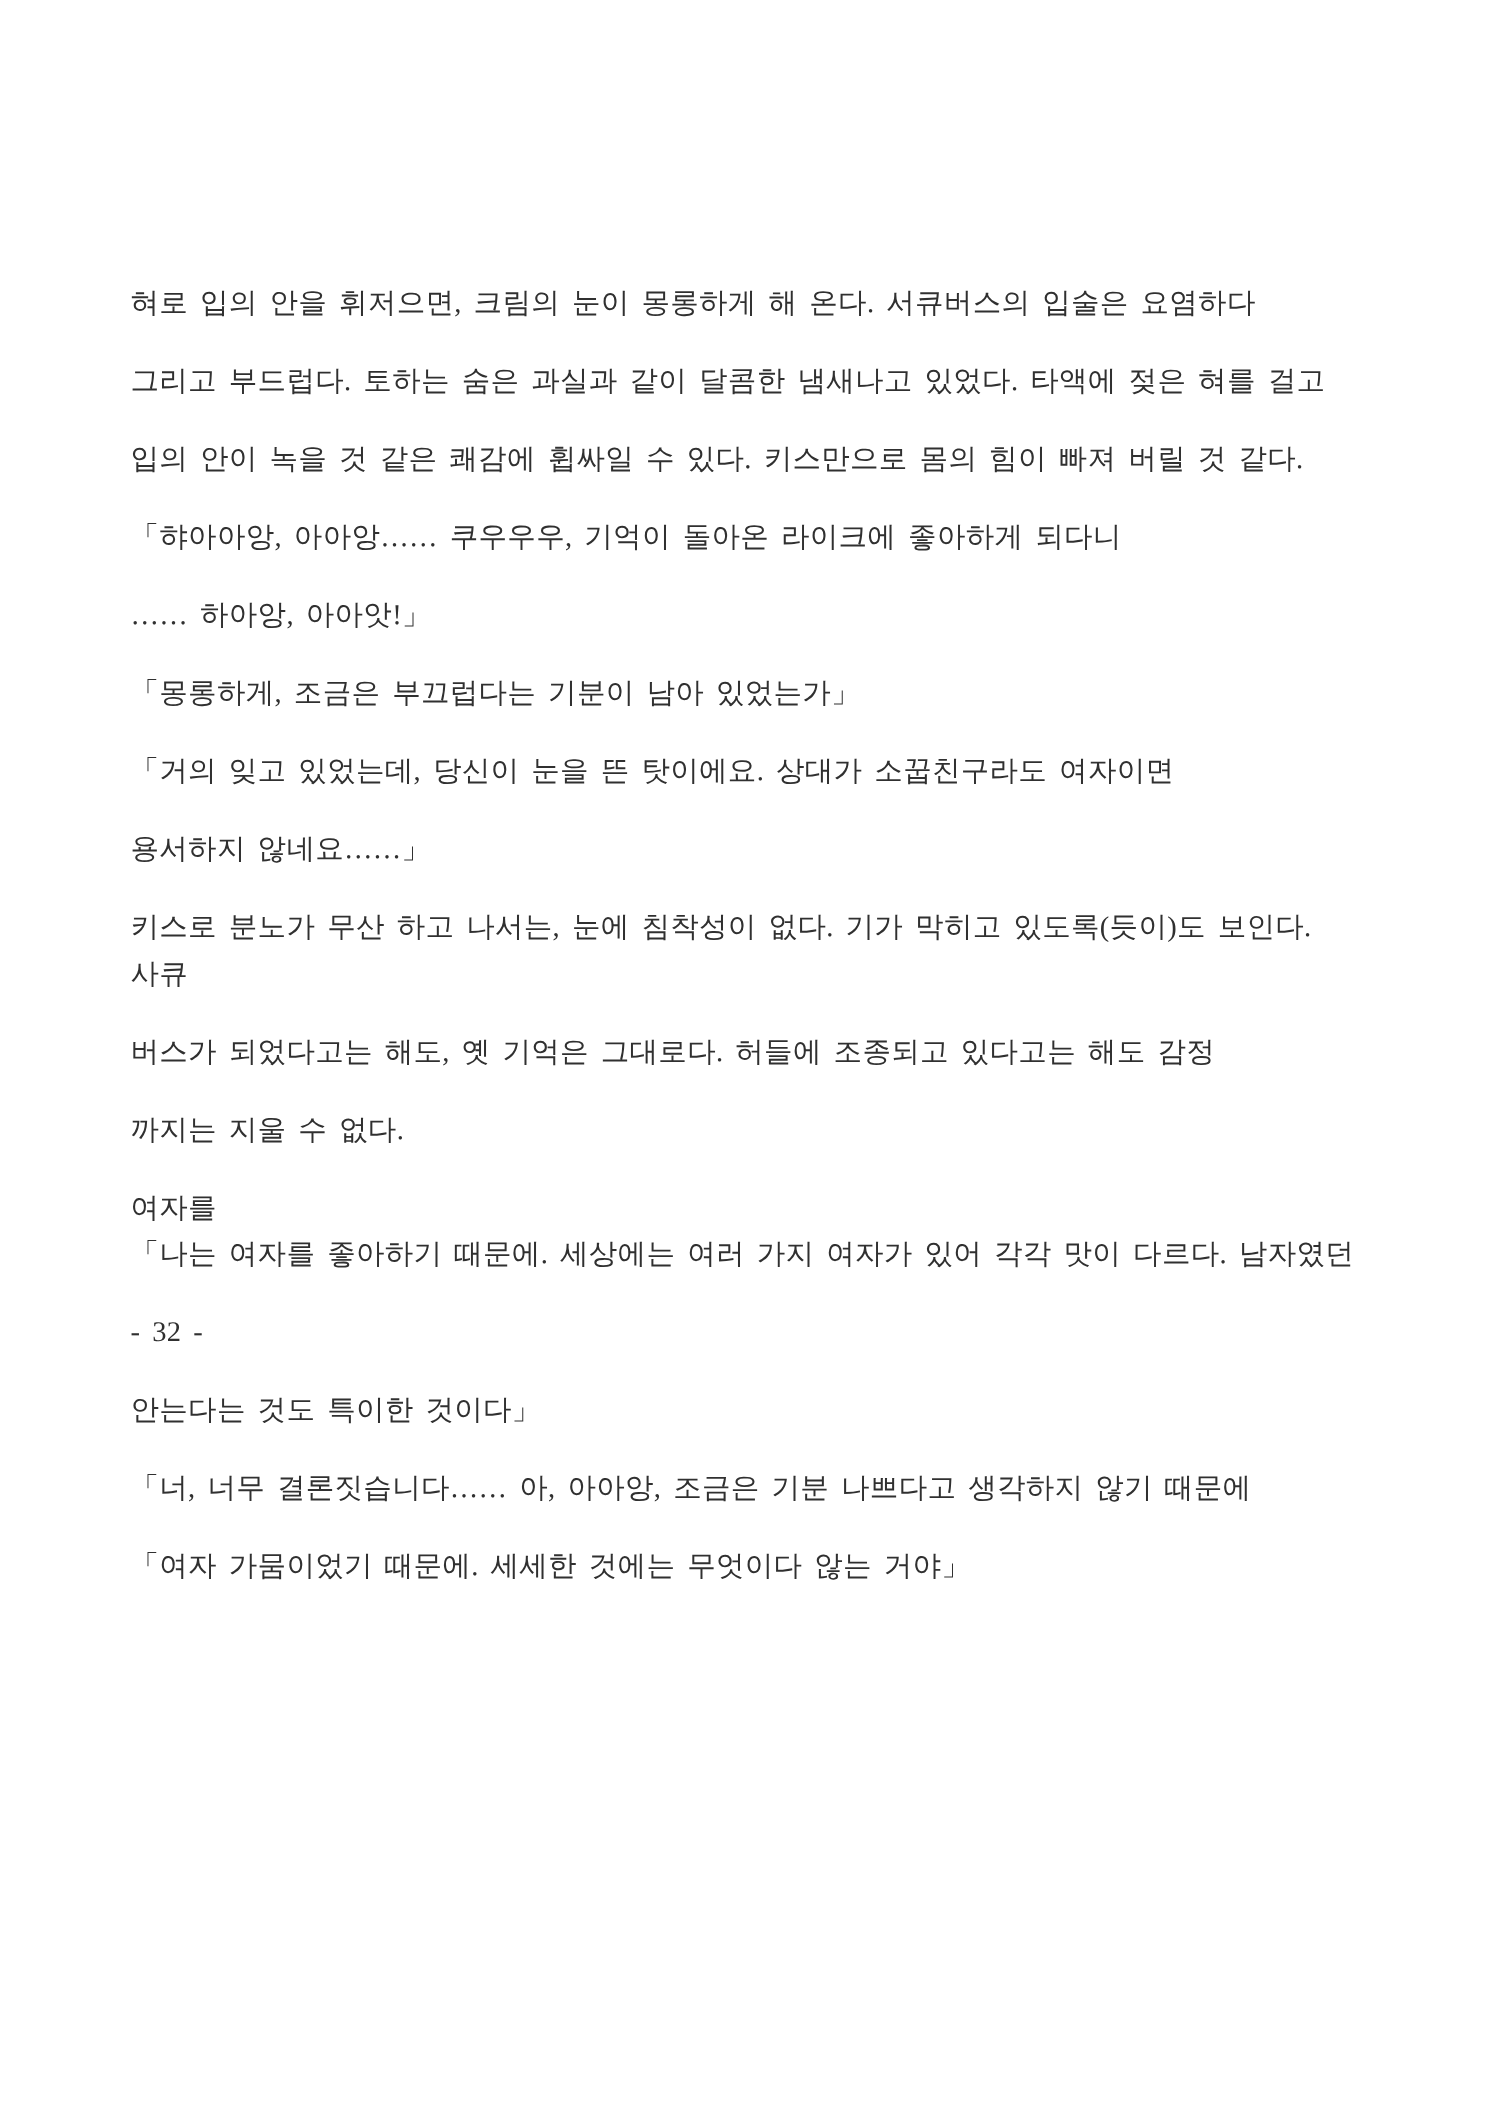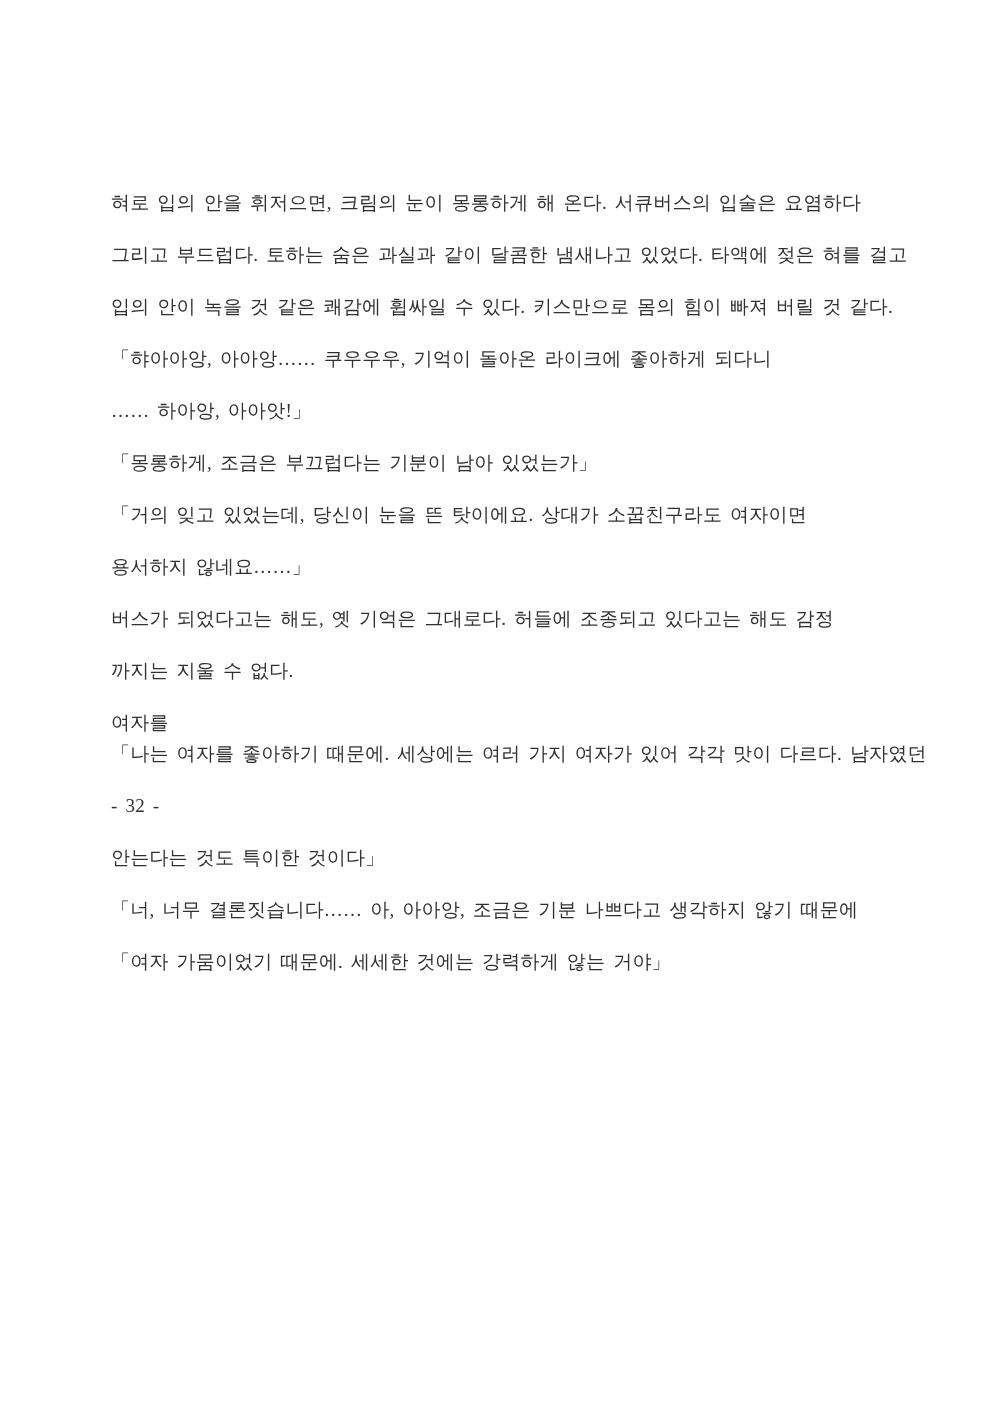--- a/index.html
+++ b/index.html
@@ -6,21 +6,21 @@
     margin: 0;
     padding: 0;
     background: #ffffff;
   }
   .page {
     position: relative;
     width: 992px;
     height: 1403px;
     box-sizing: border-box;
     background: #ffffff;
-    padding: 187px 137px 0 111px;
+    padding: 187px 137px 0 87px;
     overflow: hidden;
   }
   .text-block {
     width: 718px;
   }
   .para {
     margin: 0 0 21px 0;
     font-family: "Liberation Serif", "DejaVu Serif", serif;
     font-size: 19px;
     line-height: 31px;
@@ -59,20 +59,22 @@
       <p class="para">
         <span class="line">「몽롱하게, 조금은 부끄럽다는 기분이 남아 있었는가」</span>
       </p>
       <p class="para">
         <span class="line">「거의 잊고 있었는데, 당신이 눈을 뜬 탓이에요. 상대가 소꿉친구라도 여자이면</span>
       </p>
       <p class="para">
         <span class="line">용서하지 않네요……」</span>
       </p>
       <p class="para">
+        <span class="line">키스로 분노가 무산 하고 나서는, 눈에 침착성이 없다. 기가 막히고 있도록(듯이)도 보인다.</span>
+        <span class="line">사큐</span>
       </p>
       <p class="para">
         <span class="line">버스가 되었다고는 해도, 옛 기억은 그대로다. 허들에 조종되고 있다고는 해도 감정</span>
       </p>
       <p class="para">
         <span class="line">까지는 지울 수 없다.</span>
       </p>
       <p class="para">
         <span class="line">여자를</span>
         <span class="line">「나는 여자를 좋아하기 때문에. 세상에는 여러 가지 여자가 있어 각각 맛이 다르다. 남자였던</span>
@@ -80,16 +82,16 @@
       <p class="para page-number">
         <span class="line">- 32 -</span>
       </p>
       <p class="para">
         <span class="line">안는다는 것도 특이한 것이다」</span>
       </p>
       <p class="para">
         <span class="line">「너, 너무 결론짓습니다…… 아, 아아앙, 조금은 기분 나쁘다고 생각하지 않기 때문에</span>
       </p>
       <p class="para">
-        <span class="line">「여자 가뭄이었기 때문에. 세세한 것에는 강력하게 않는 거야」</span>
+        <span class="line">「여자 가뭄이었기 때문에. 세세한 것에는 무엇이다 않는 거야」</span>
       </p>
     </div>
 </main>
 
 </body></html>

